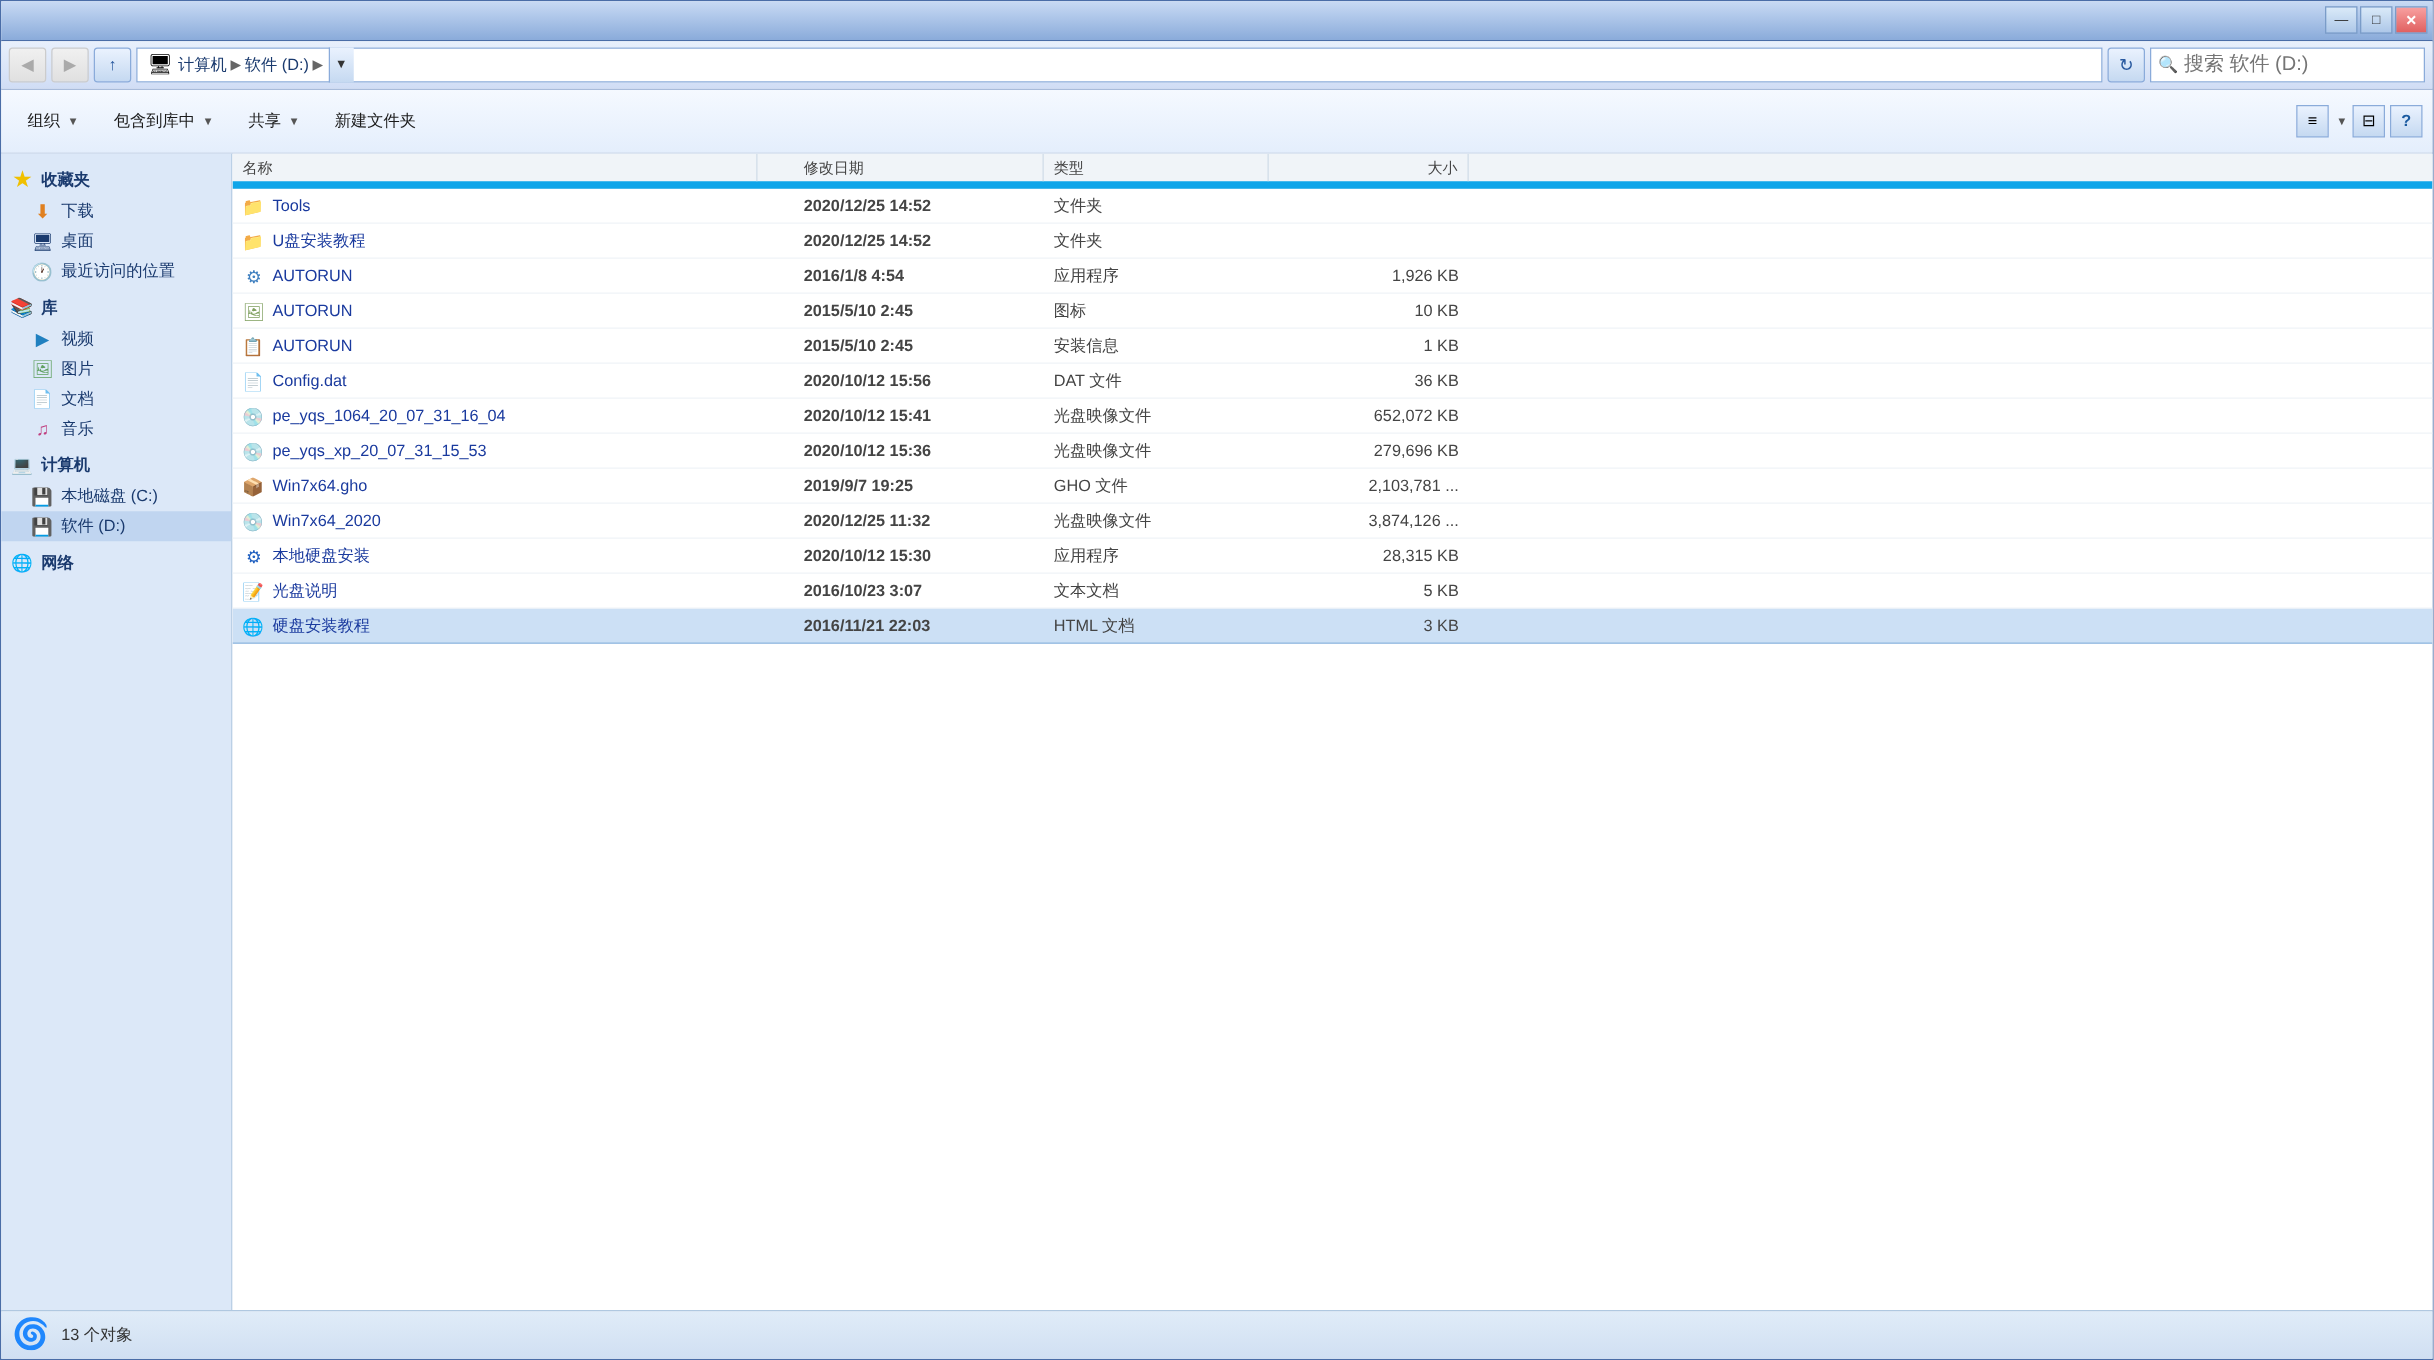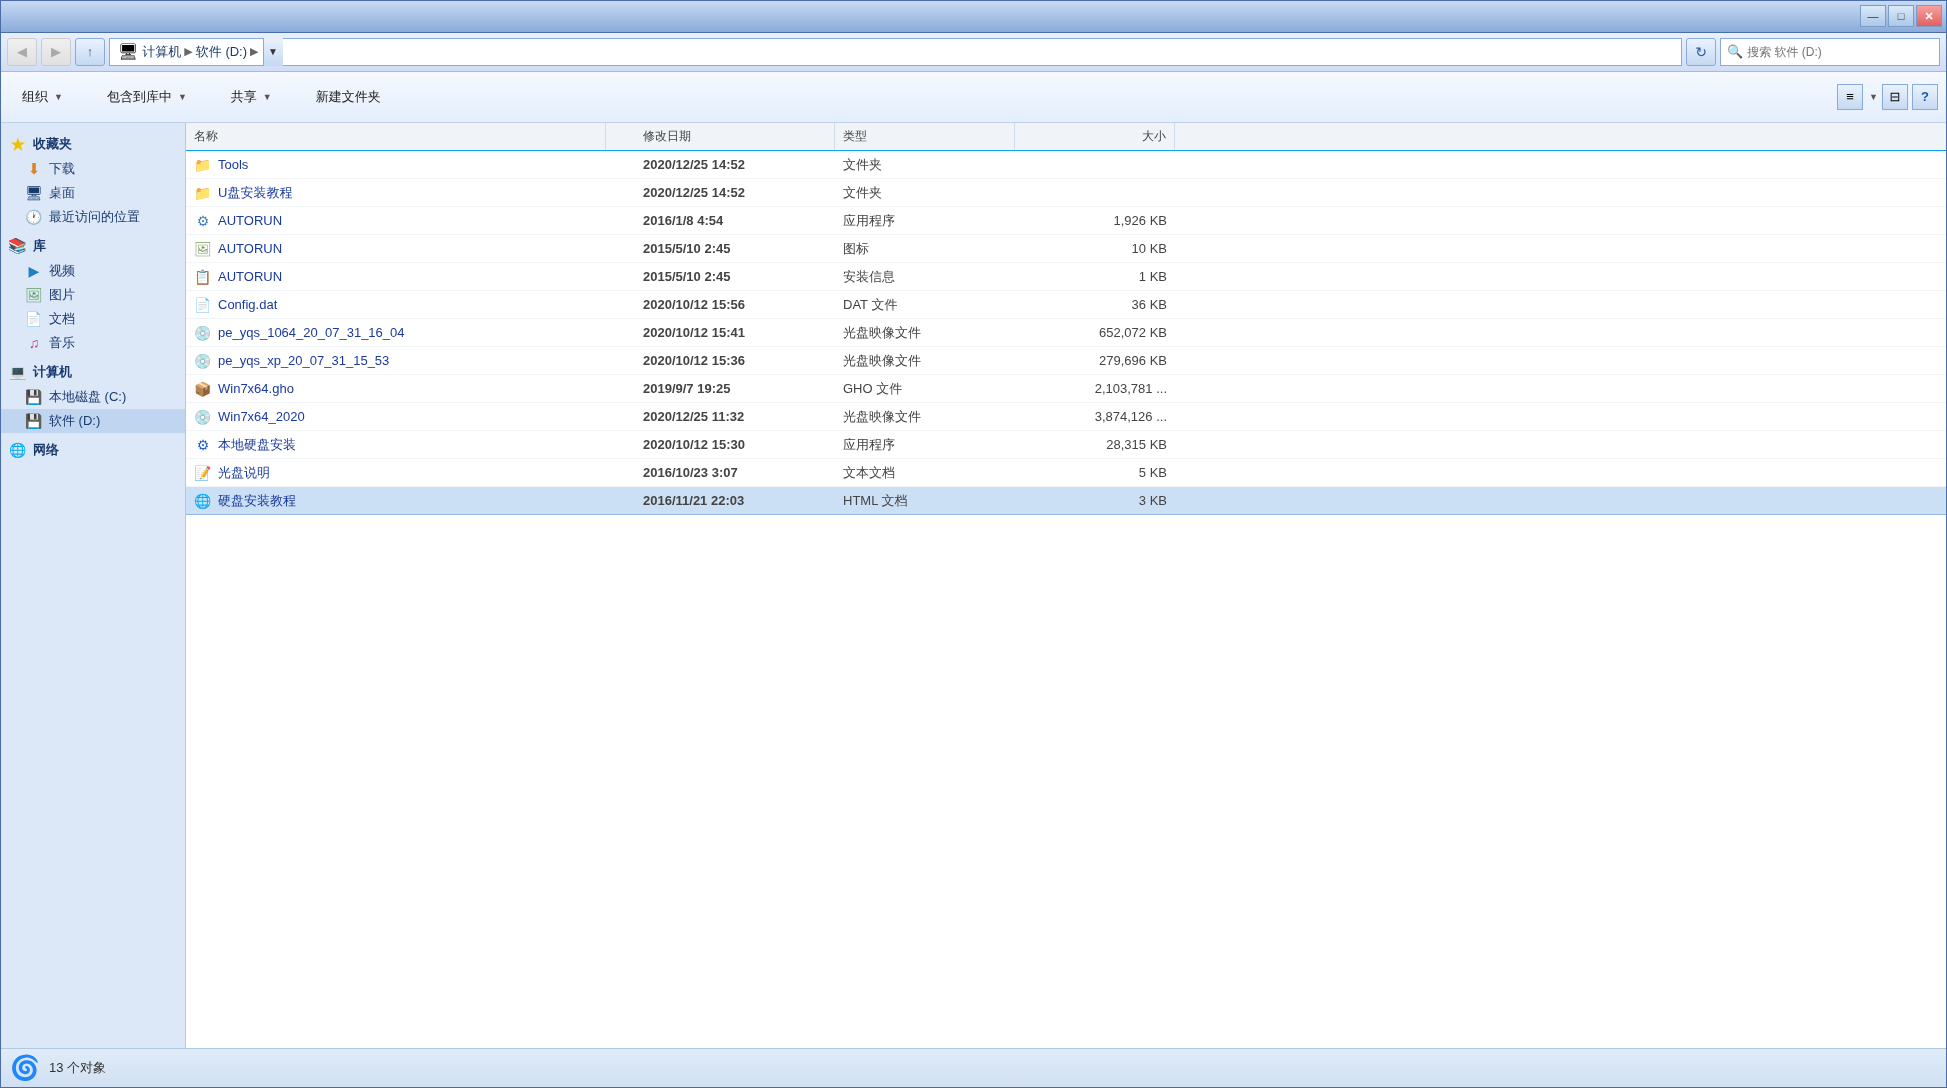--- a/index.html
+++ b/index.html
@@ -126,32 +126,32 @@
       background: #fff;
       display: flex;
       align-items: center;
       padding: 0 6px;
       gap: 4px;
     }
     .search-input {
       flex: 1;
       border: none;
       outline: none;
-      font-size: 12px;
+      font-size: 16px;
       color: #ef4444;
     }
 
     
     .toolbar {
       height: 52px;
       background: linear-gradient(to bottom, #f5f9ff 0%, #e4eefc 100%);
       display: flex;
       align-items: center;
       padding: 0 8px;
-      gap: 18px;
+      gap: 2px;
       border-bottom: 1px solid #c0d0e8;
     }
     .toolbar-btn {
       height: 28px;
       padding: 0 12px;
       border: 1px solid transparent;
       background: transparent;
       cursor: pointer;
       display: flex;
       align-items: center;
@@ -251,21 +251,21 @@
     .file-area {
       flex: 1;
       background: #fff;
       overflow-y: auto;
     }
     .file-list-header {
       display: flex;
       align-items: center;
       height: 28px;
       background: #f0f4f8;
-      border-bottom: 1px solid #0ea5e9;
+      border-bottom: 6px solid #0ea5e9;
       position: sticky;
       top: 0;
       z-index: 10;
     }
     .file-list-header .col {
       padding: 0 8px;
       font-size: 12px;
       color: #444;
       cursor: pointer;
       height: 100%;

